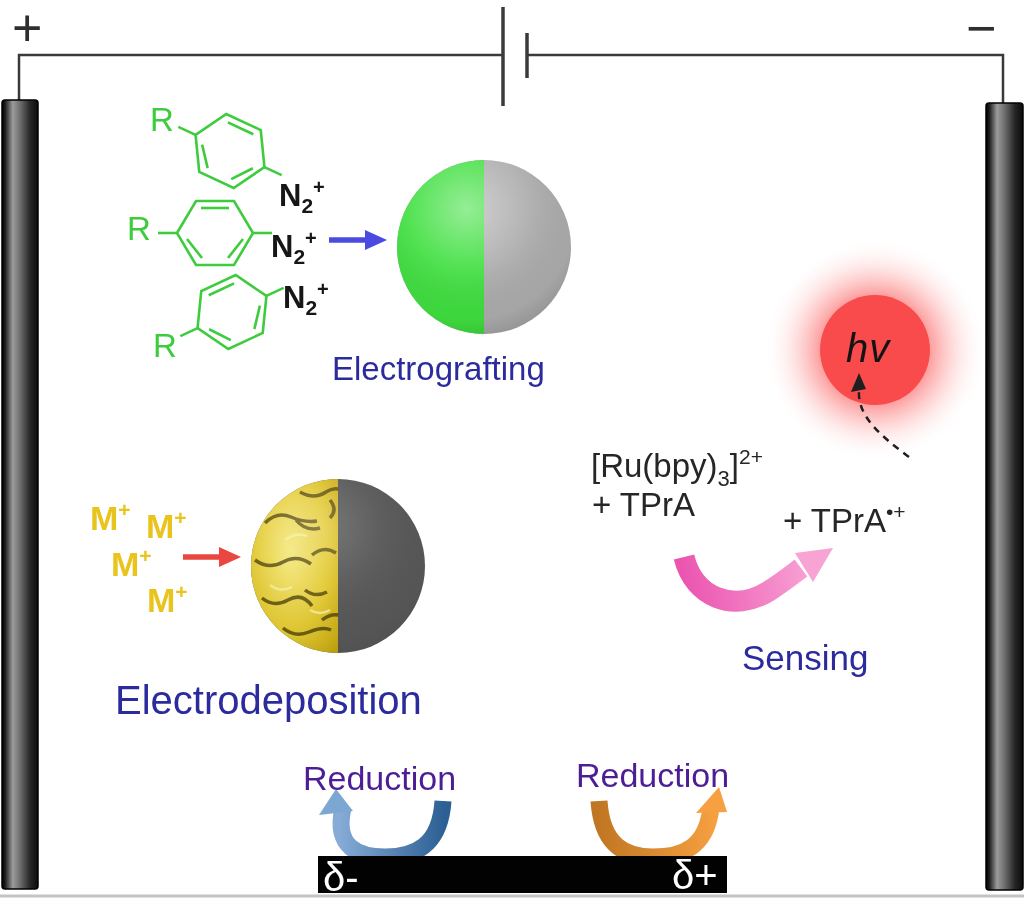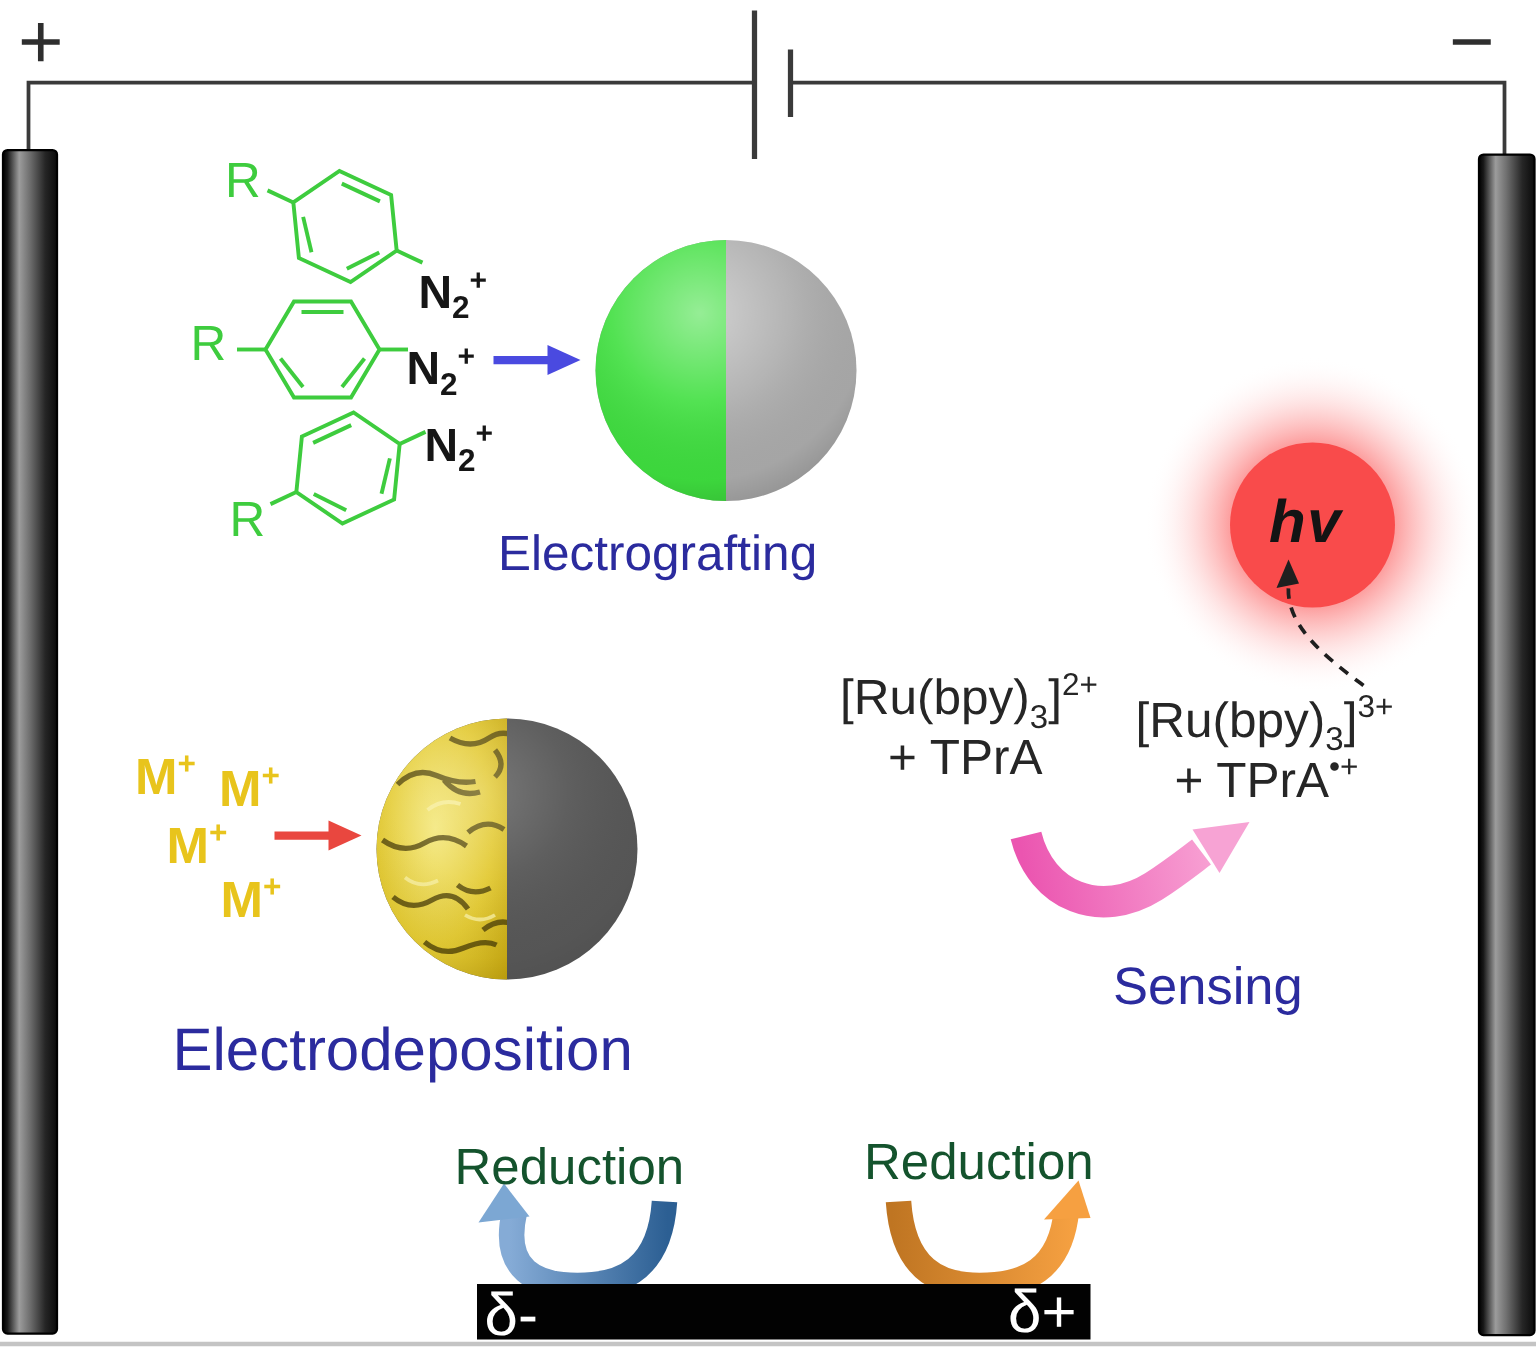--- a/index.html
+++ b/index.html
@@ -12,22 +12,22 @@
   .blue-label{color:#2b2b9e;font-size:33px;}
   .r-label{color:#3ecc3e;font-size:33px;font-weight:400;}
   .nlab{color:#161616;font-size:31px;font-weight:700;margin-top:14px;}
   .nlab .sb{font-size:21px;vertical-align:-7px;}
   .nlab .sp{font-size:20px;vertical-align:12px;}
   .mlab{color:#e8c41c;font-size:34px;font-weight:700;}
   .mlab .sp{font-size:21px;vertical-align:13px;}
   .chem{color:#262626;font-size:33px;}
   .chem .sb{font-size:22px;vertical-align:-9px;}
   .chem .sp{font-size:21px;vertical-align:13px;}
-  .hv{font-size:40px;font-style:italic;color:#141414;letter-spacing:1px;font-weight:bold;}
-  .rx-label{color:#14532d;font-size:34px;}
+  .hv{font-size:40px;font-style:italic;color:#141414;letter-spacing:1px;}
+  .rx-label{color:#4c1d95;font-size:34px;}
   .delta{color:#ffffff;font-size:40px;}
 </style>
 </head>
 <body>
 
 <div id="fig">
 
 <svg id="gfx" width="1024" height="903" viewBox="0 0 1024 903">
   <defs>
     <linearGradient id="electrodeGrad" x1="0" y1="0" x2="1" y2="0">
@@ -174,24 +174,23 @@
 
   <span class="t blue-label" style="left:296px;top:352px;margin-left:36px;">Electrografting</span>
   <span class="t blue-label" style="left:115px;top:680px;font-size:40px;">Electrodeposition</span>
   <span class="t blue-label" style="left:742px;top:640px;font-size:35px;text-align:right;">Sensing</span>
 
   <span class="t mlab" style="left:90px;top:499px;"><span>M</span><span class="sp">+</span></span>
   <span class="t mlab" style="left:146px;top:507px;"><span>M</span><span class="sp">+</span></span>
   <span class="t mlab" style="left:111px;top:545px;"><span>M</span><span class="sp">+</span></span>
   <span class="t mlab" style="left:147px;top:581px;"><span>M</span><span class="sp">+</span></span>
 
-  <span class="t chem" style="left:560px;top:446px;"><span>[Ru(bpy)</span><span class="sb">3</span><span>]</span><span class="sp">2+</span></span>
+  <span class="t chem" style="left:591px;top:446px;"><span>[Ru(bpy)</span><span class="sb">3</span><span>]</span><span class="sp">2+</span></span>
   <span class="t chem" style="left:592px;top:488px;">+ TPrA</span>
 
-  <span class="t chem" style="left:757px;top:461px;"><span>[Ru(bpy)</span><span class="sb">3</span><span>]</span><span class="sp">3+</span></span>
   <span class="t chem" style="left:783px;top:501px;"><span>+ TPrA</span><span class="sp">•+</span></span>
 
   <span class="t hv" style="left:846px;top:328px;">hv</span>
 
   <span class="t rx-label" style="left:303px;top:761px;">Reduction</span>
   <span class="t rx-label" style="left:576px;top:758px;">Reduction</span>
   <span class="t delta" style="left:323px;top:857px;">δ-</span>
   <span class="t delta" style="left:672px;top:855px;">δ+</span>
 
 </div>

